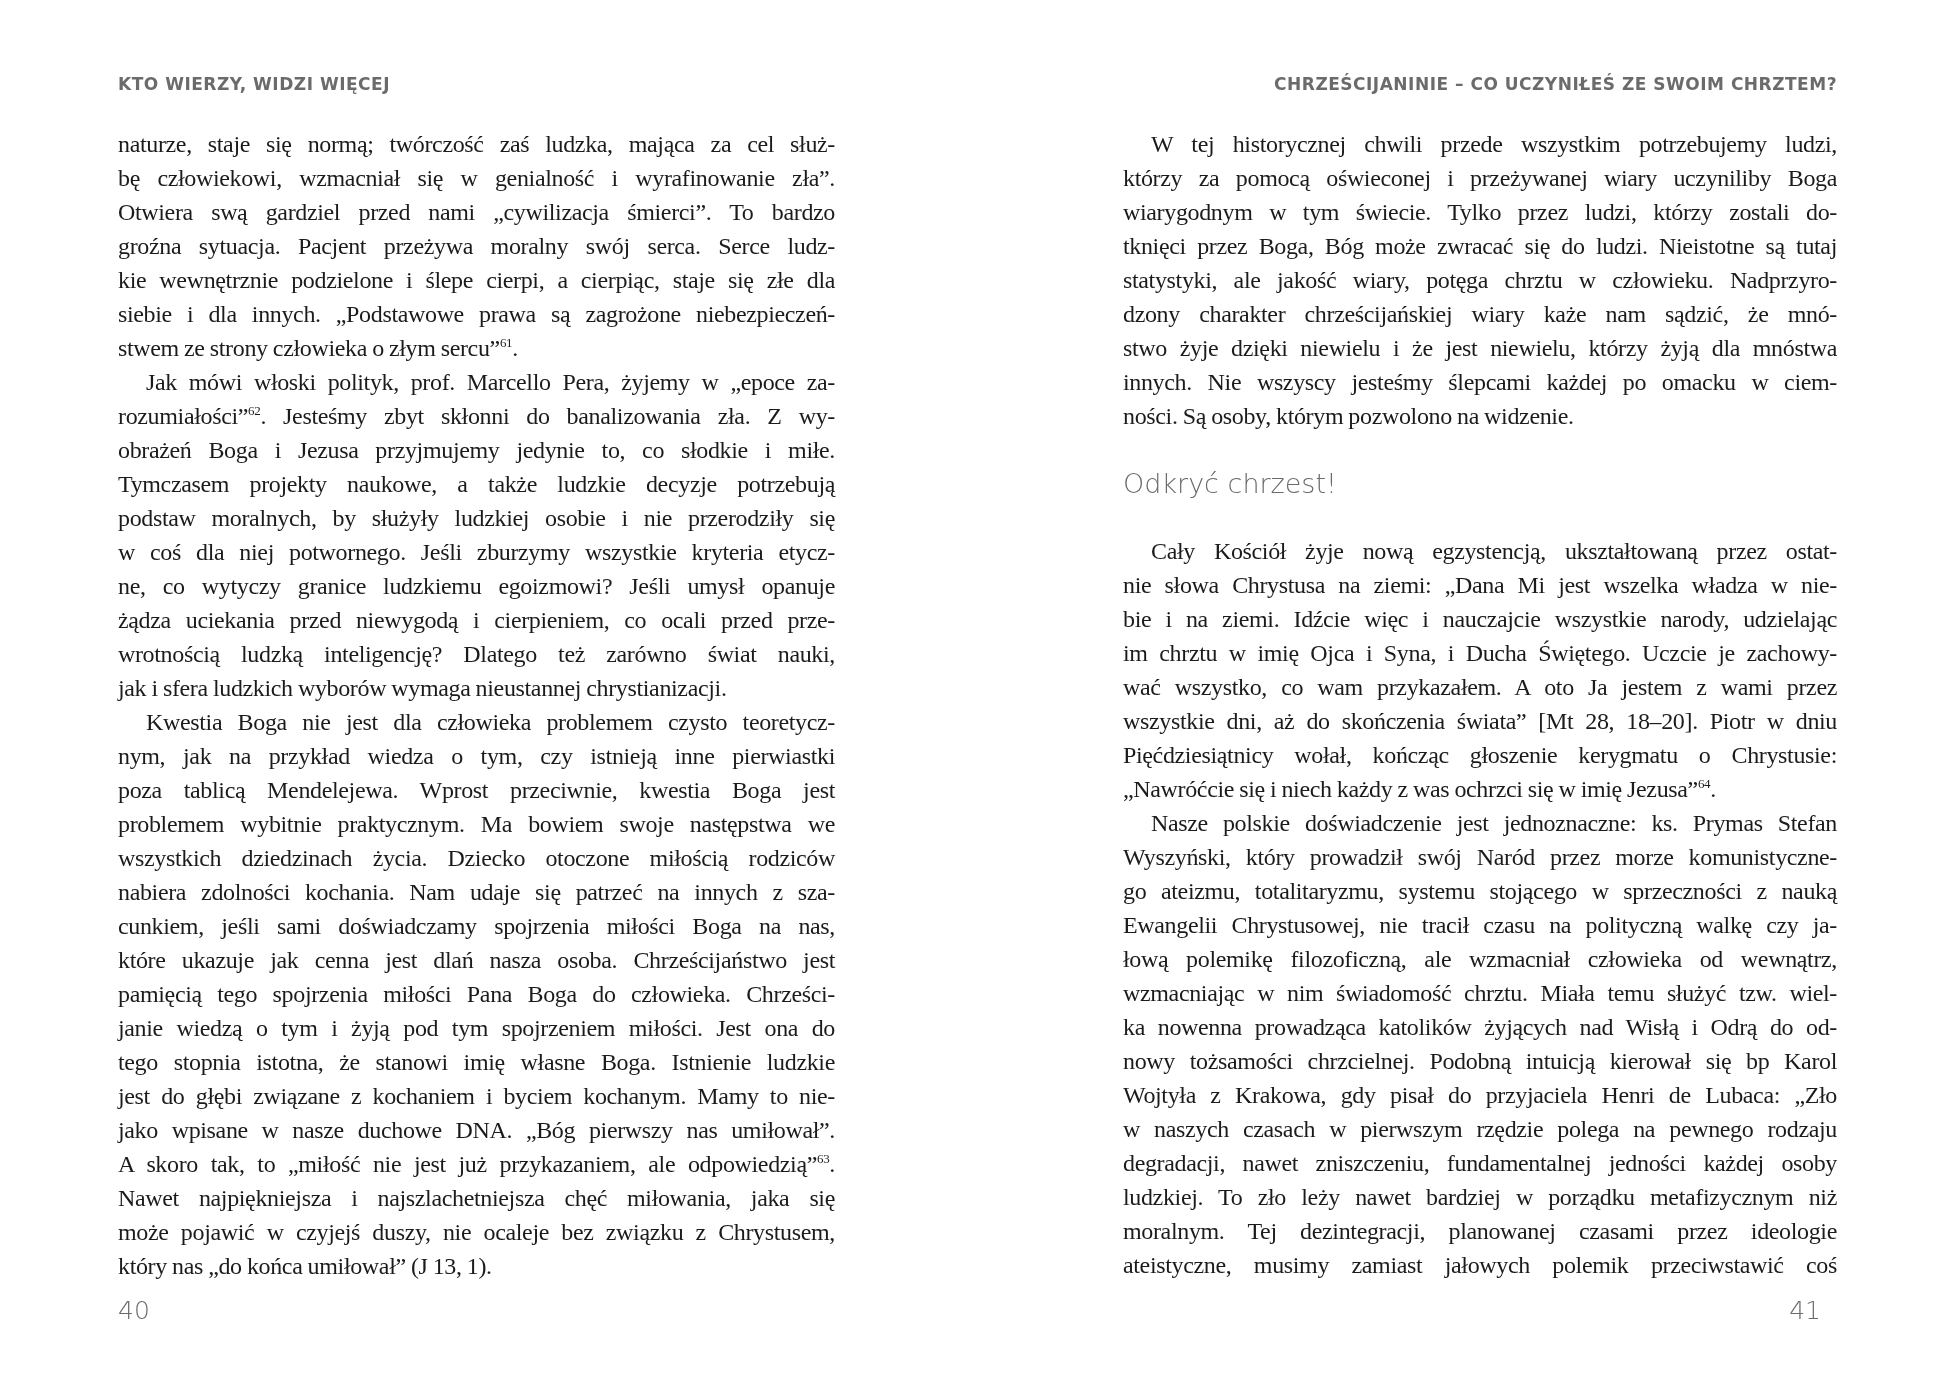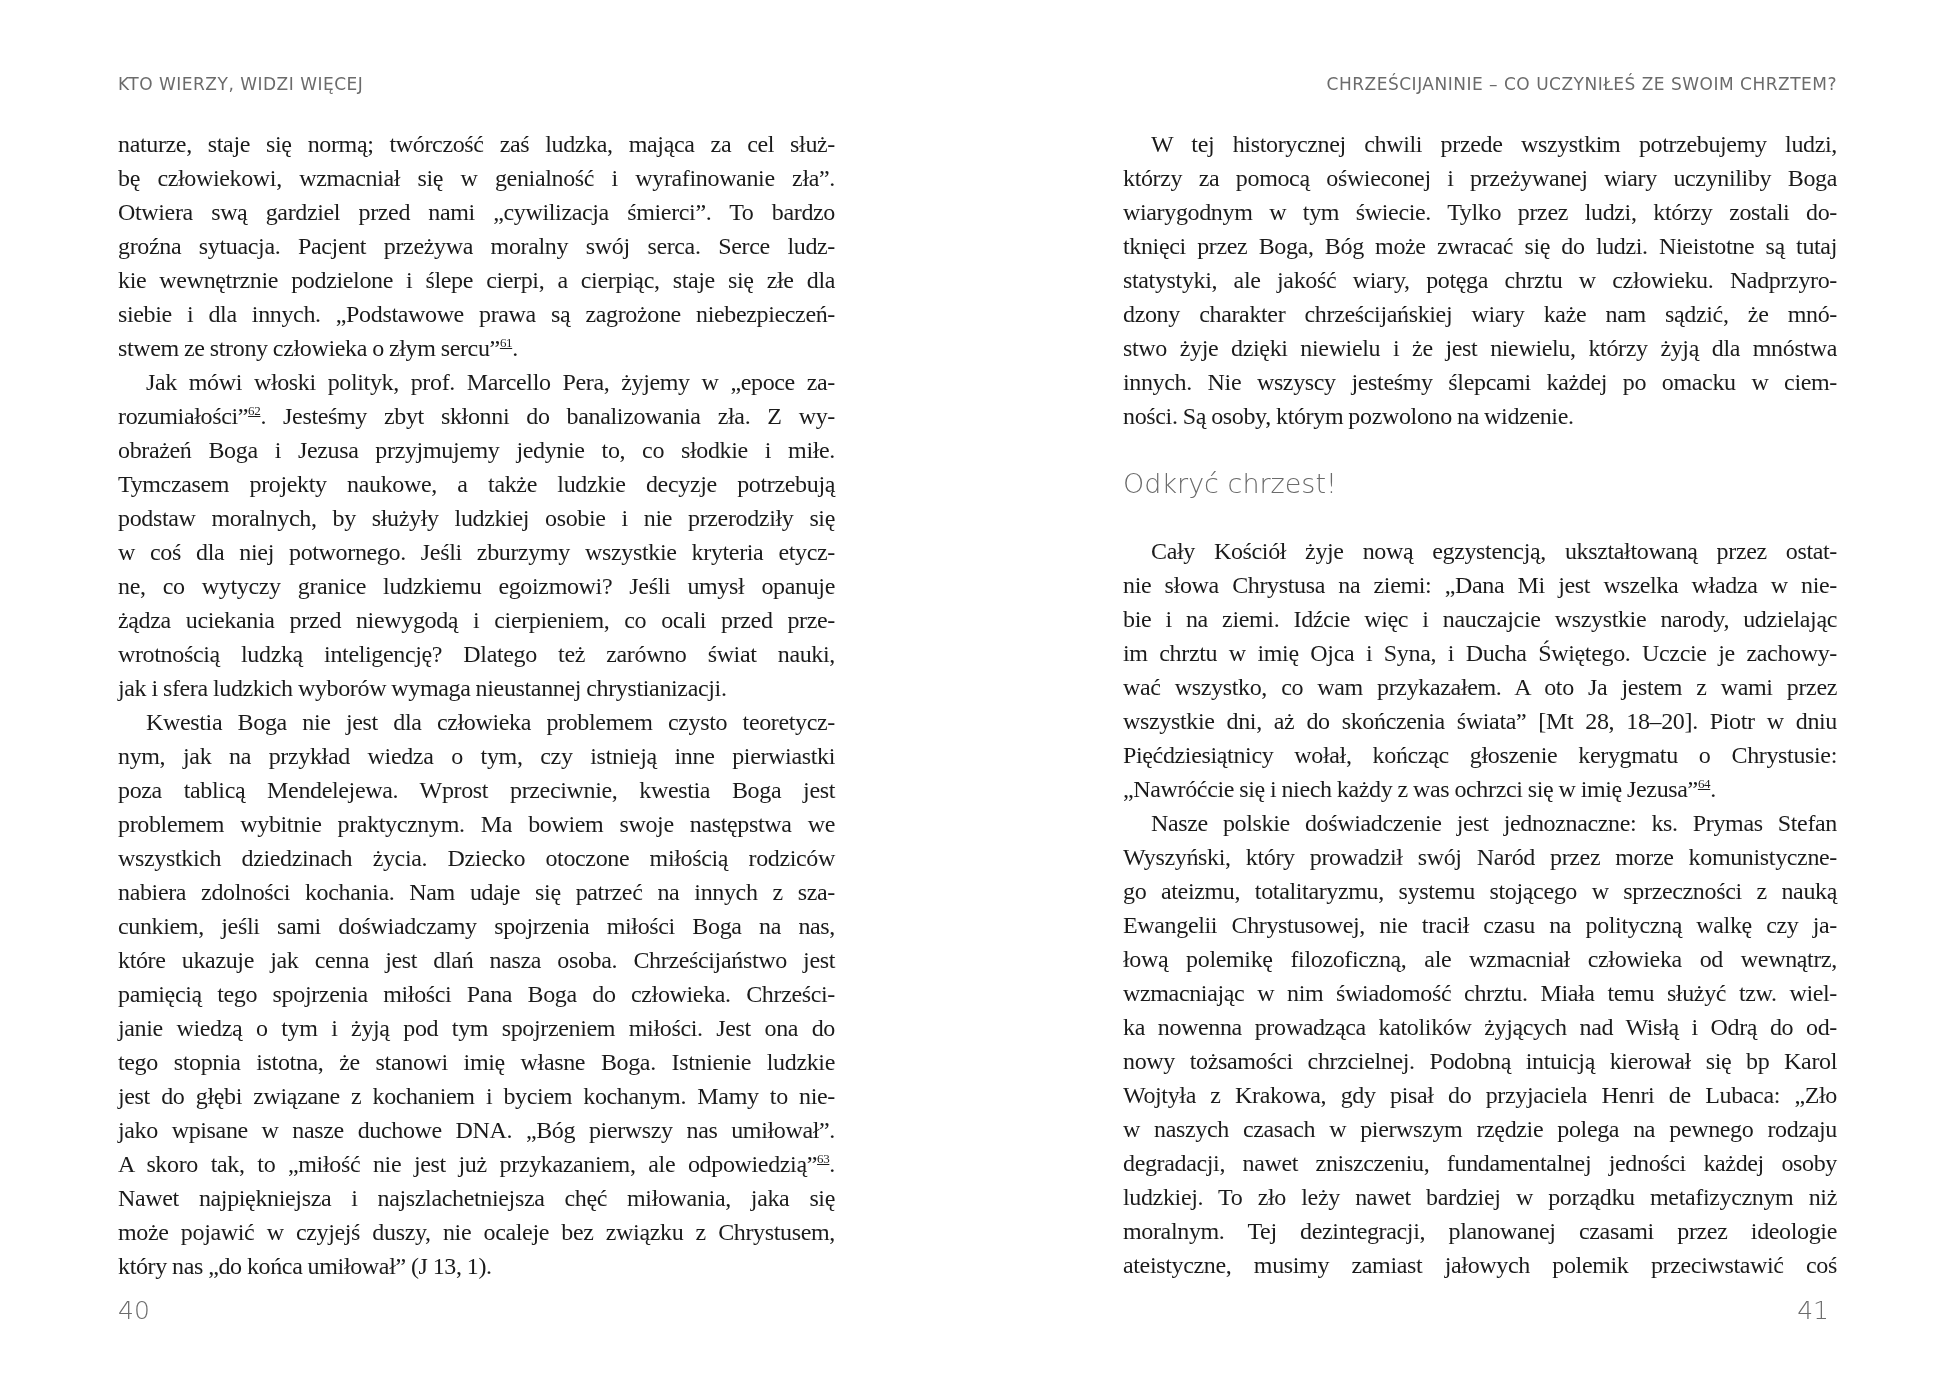--- a/index.html
+++ b/index.html
@@ -4,47 +4,47 @@
 <style>
   html, body { margin: 0; padding: 0; background: #ffffff; }
   body { width: 1949px; height: 1388px; position: relative; overflow: hidden; }
   .page { position: absolute; top: 0; height: 1388px; }
   #page-left { left: 118px; width: 717px; }
   #page-right { left: 1123px; width: 714px; }
   .running-head {
     position: absolute; top: 74px;
     font-family: "DejaVu Sans", sans-serif; font-size: 17px;
     letter-spacing: 0.5px; color: #6b6b6b; white-space: nowrap;
-    font-weight: 400;
+    font-weight: 700;
   }
   #page-left .running-head { left: 0; }
   #page-right .running-head { right: 0; }
   .body-block { position: absolute; left: 0; right: 0; top: 127px; }
   .line {
     font-family: "Liberation Serif", serif; font-size: 24px;
     line-height: 34px; height: 34px; color: #1b1b1b;
     text-align: justify; text-align-last: justify;
     white-space: nowrap; overflow: visible;
     letter-spacing: -0.35px; word-spacing: -0.5px;
   }
   .line.last { text-align-last: left; }
   .line.indent { padding-left: 28px; }
-  .line sup { font-size: 13px; line-height: 0; vertical-align: 9px; text-decoration: underline; }
+  .line sup { font-size: 13px; line-height: 0; vertical-align: 9px; }
   .section-heading {
     font-family: "DejaVu Sans", sans-serif; font-size: 27px; color: #6b6b6b;
     height: 34px; line-height: 34px;
     margin: 34px 0 33px 0; font-weight: 300;
   }
   .folio {
     position: absolute; top: 1296px;
     font-family: "DejaVu Sans", sans-serif; font-size: 25px; color: #6b6b6b;
     font-weight: 300;
   }
   #page-left .folio { left: 0; }
-  #page-right .folio { right: 8px; }
+  #page-right .folio { right: 16px; }
 </style>
 </head>
 <body>
 
 <div class="page" id="page-left">
   <div class="running-head">KTO WIERZY, WIDZI WIĘCEJ</div>
   <div class="body-block" id="left-body">
       <div>
         <div class="line">naturze, staje się normą; twórczość zaś ludzka, mająca za cel służ-</div>
         <div class="line">bę człowiekowi, wzmacniał się w genialność i wyrafinowanie zła”.</div>

